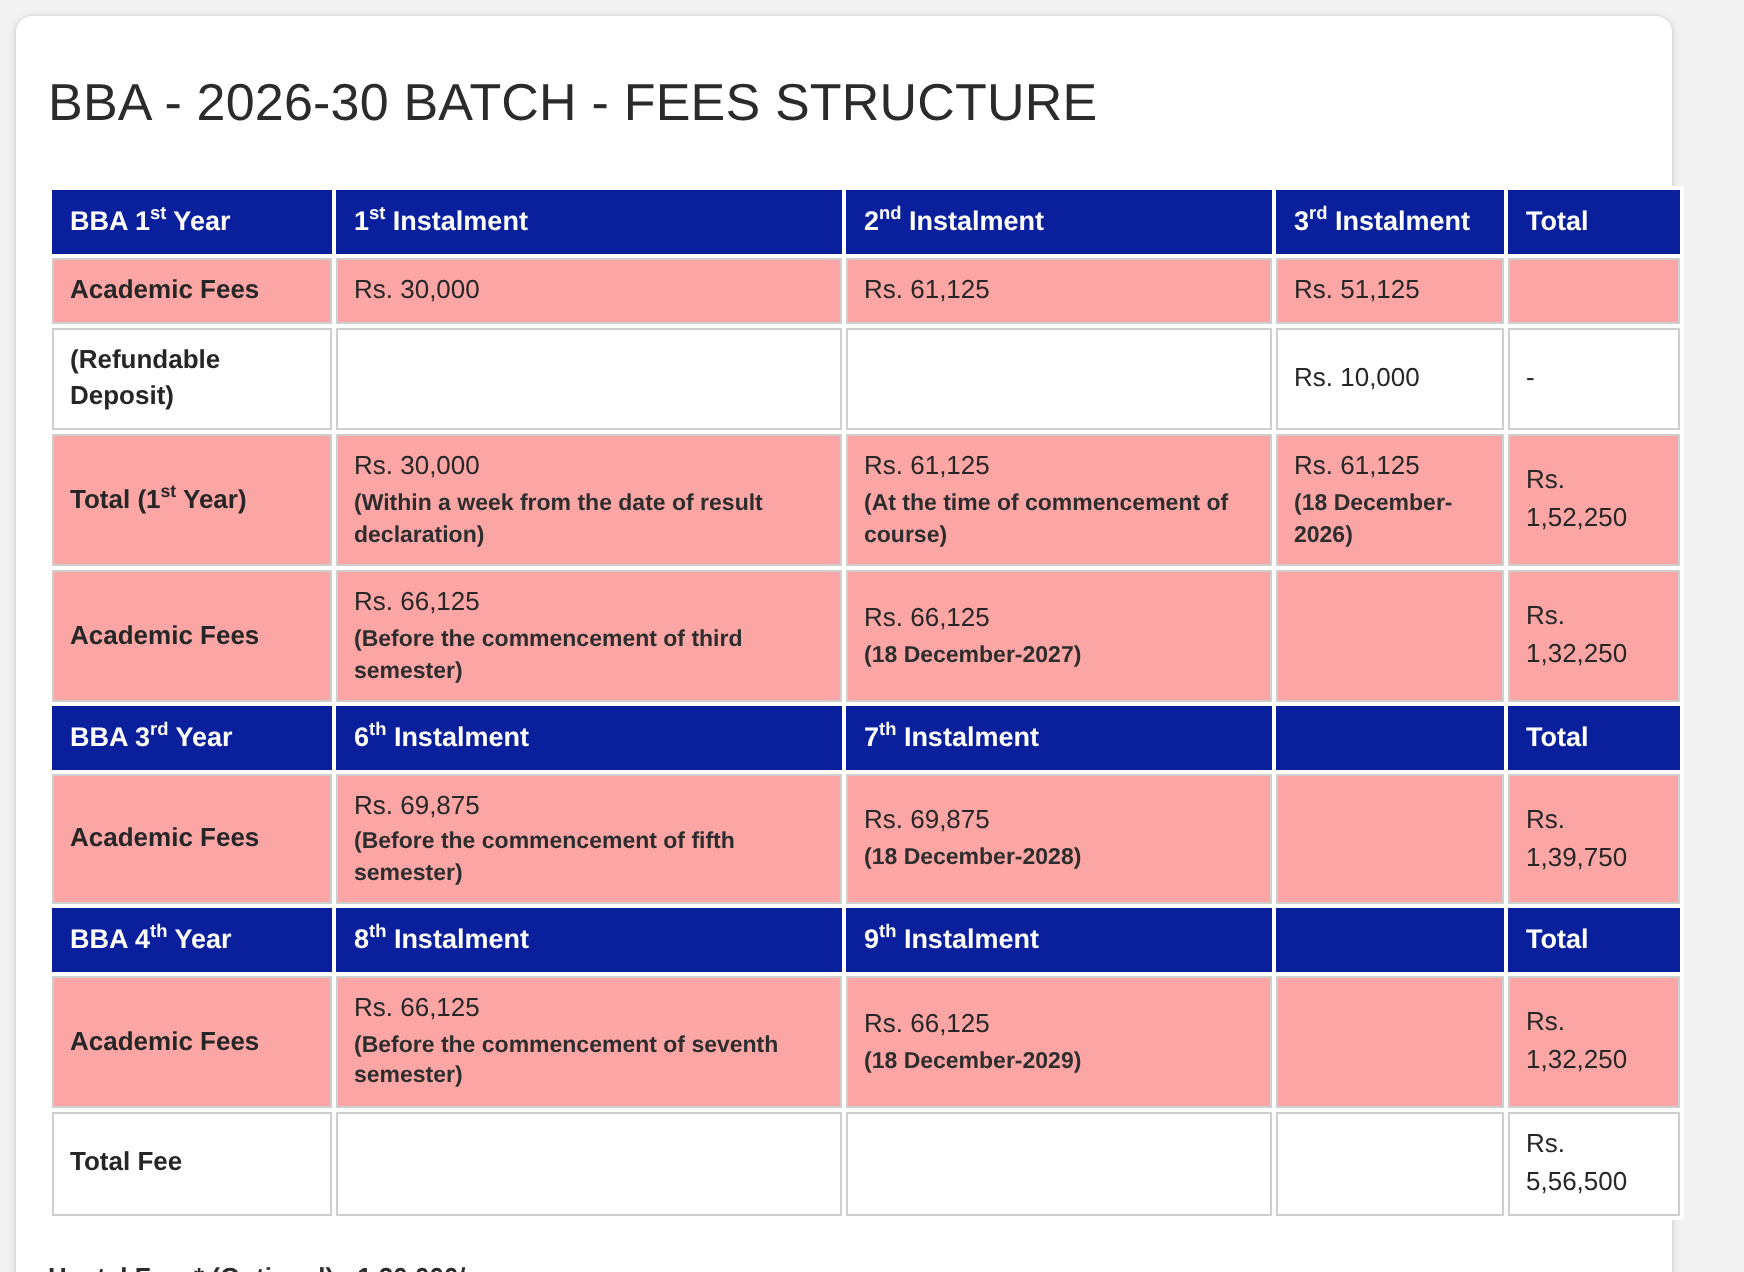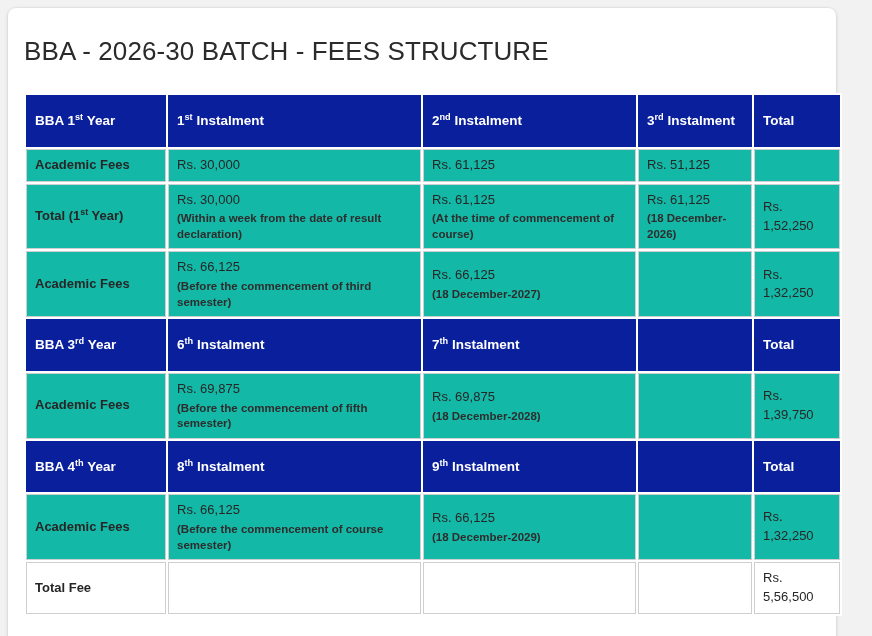--- a/index.html
+++ b/index.html
@@ -52,25 +52,25 @@
     background: #ffffff;
     line-height: 1.45;
     box-sizing: border-box;
   }
   tr.bandrow td {
     background: #0a1f9b;
     color: #ffffff;
     font-weight: bold;
     border: 1px solid #0a1f9b;
     height: 26px;
-    padding: 15px 8px;
+    padding: 5px 8px;
     font-size: 13.5px;
   }
   tr.shaded td {
-    background: #14b8a6;
+    background: #fca5a5;
     margin-top: 10px;
   }
   tr.plain td {
     background: #ffffff;
   }
   td.label {
     font-weight: bold;
   }
   .sub {
     display: block;
@@ -131,20 +131,27 @@
         </tr>
 
         <tr class="shaded">
           <td class="label">Academic Fees</td>
           <td>Rs. 30,000</td>
           <td>Rs. 61,125</td>
           <td>Rs. 51,125</td>
           <td></td>
         </tr>
 
+        <tr class="plain">
+          <td class="label">(Refundable Deposit)</td>
+          <td></td>
+          <td></td>
+          <td>Rs. 10,000</td>
+          <td>-</td>
+        </tr>
 
         <tr class="shaded">
           <td class="label"><span>Total (1</span><sup>st</sup><span> Year)</span></td>
           <td><span>Rs. 30,000</span><span class="sub">(Within a week from the date of result declaration)</span></td>
           <td><span>Rs. 61,125</span><span class="sub">(At the time of commencement of course)</span></td>
           <td><span>Rs. 61,125</span><span class="sub">(18 December-2026)</span></td>
           <td>Rs. 1,52,250</td>
         </tr>
 
 
@@ -175,21 +182,21 @@
         <tr class="bandrow">
           <td><span>BBA 4</span><sup>th</sup><span> Year</span></td>
           <td><span>8</span><sup>th</sup><span> Instalment</span></td>
           <td><span>9</span><sup>th</sup><span> Instalment</span></td>
           <td></td>
           <td>Total</td>
         </tr>
 
         <tr class="shaded">
           <td class="label">Academic Fees</td>
-          <td><span>Rs. 66,125</span><span class="sub">(Before the commencement of course semester)</span></td>
+          <td><span>Rs. 66,125</span><span class="sub">(Before the commencement of seventh semester)</span></td>
           <td><span>Rs. 66,125</span><span class="sub">(18 December-2029)</span></td>
           <td></td>
           <td>Rs. 1,32,250</td>
         </tr>
 
         <tr class="plain">
           <td class="label">Total Fee</td>
           <td></td>
           <td></td>
           <td></td>

